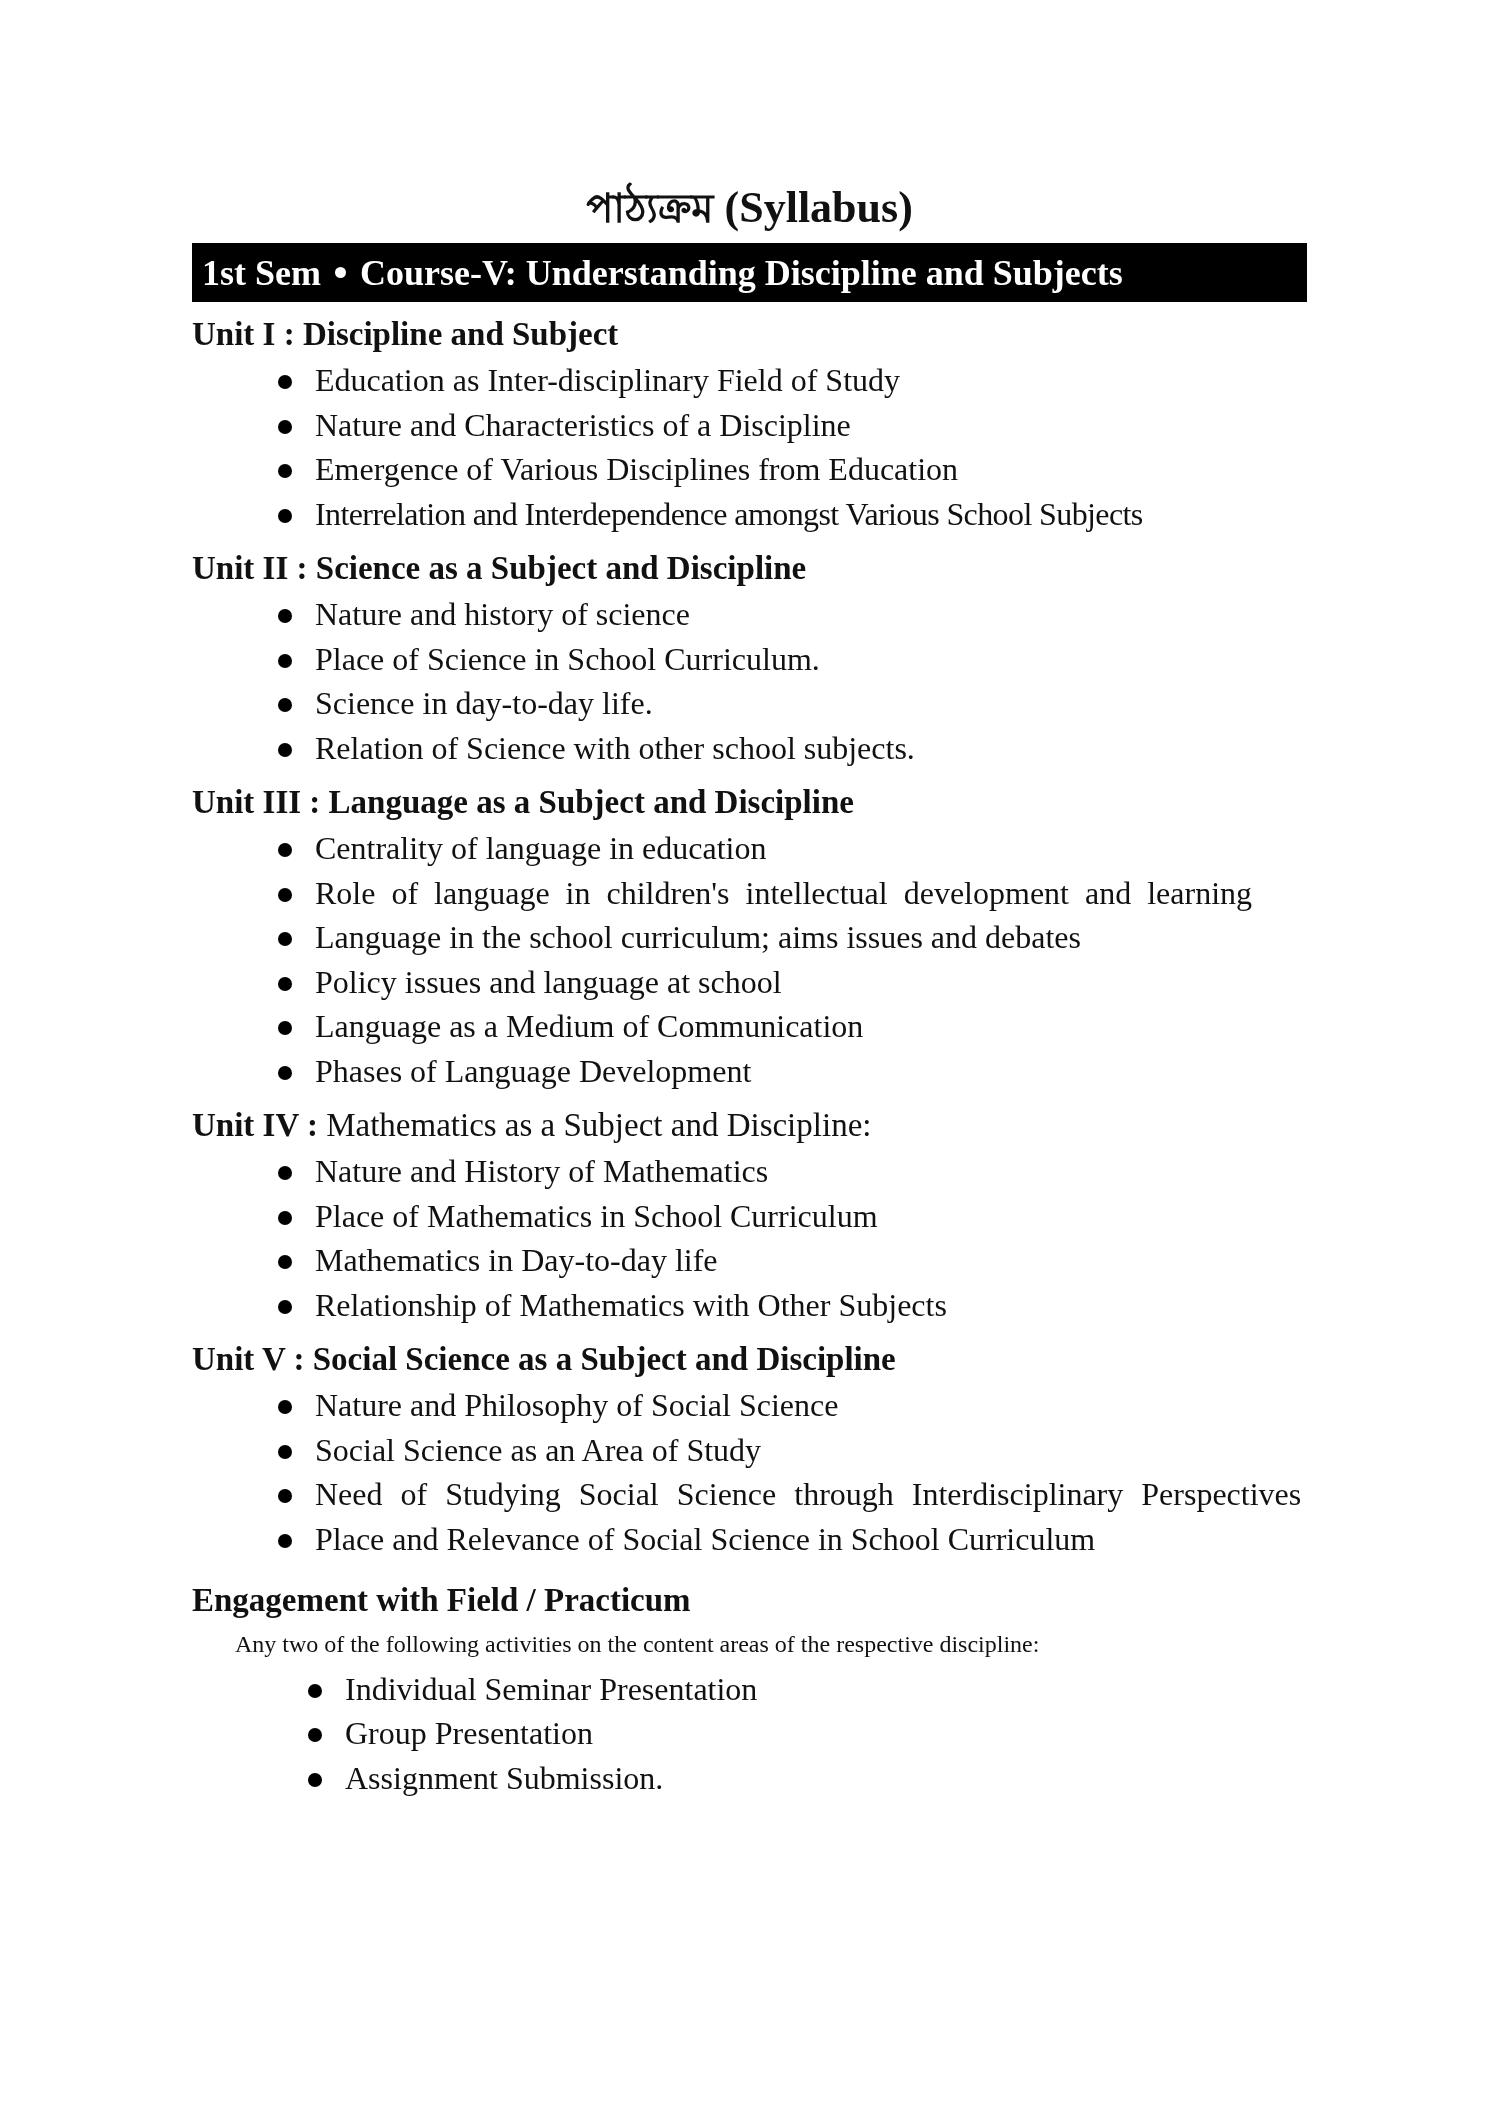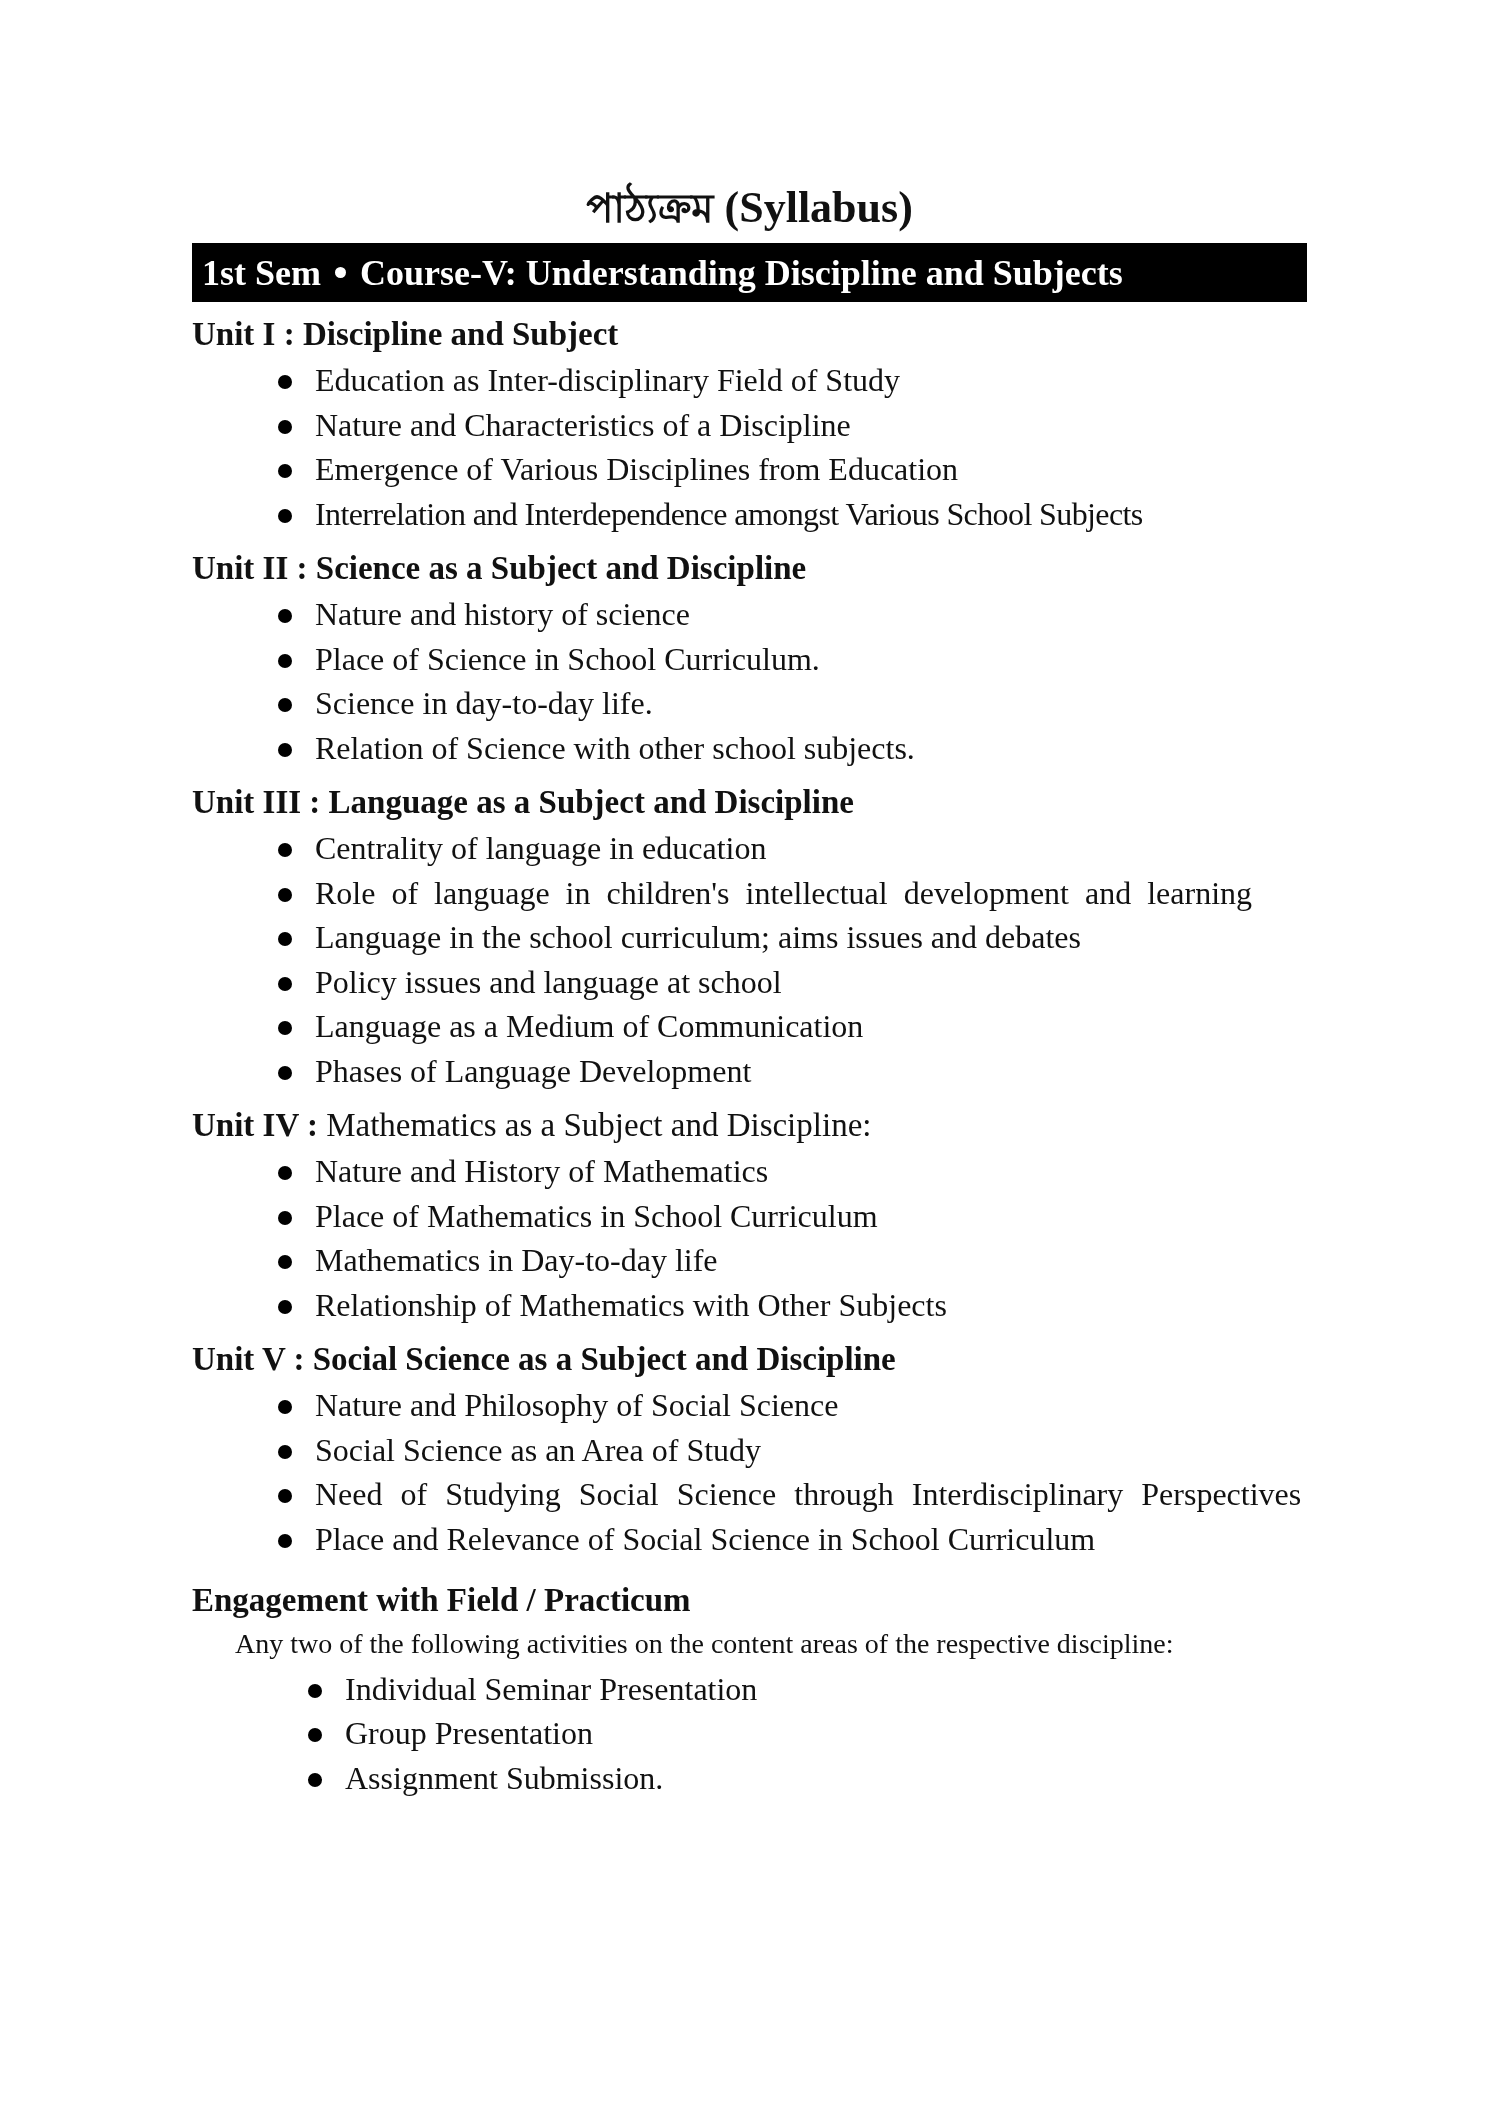--- a/index.html
+++ b/index.html
@@ -20,21 +20,21 @@
   .unit-heading { font-size: 33px; line-height: 44px; height: 46px; white-space: nowrap; }
   .unit-heading .lbl { font-weight: bold; }
   .unit-heading .ttl-bold { font-weight: bold; }
   .unit-heading .ttl-normal { font-weight: normal; }
   ul { list-style: none; margin: 0; padding: 0; }
   li { position: relative; padding-left: 123px; font-size: 32px; line-height: 44.5px;
        text-align: justify; }
   li .bullet { position: absolute; left: 86px; top: 17px; width: 14px; height: 14px;
                border-radius: 50%; background: #000; }
   .eng-heading { font-size: 33px; line-height: 44px; font-weight: bold; margin-top: 17px; }
-  .eng-intro { font-size: 28px; line-height: 44.5px; text-indent: 43px; text-align: justify; }
+  .eng-intro { font-size: 24px; line-height: 44.5px; text-indent: 43px; text-align: justify; }
   .eng-list li { padding-left: 153px; }
   .eng-list li .bullet { left: 116px; }
 </style>
 </head>
 <body>
 
 <div class="page">
 
   <div class="title">
     <span class="bn">পাঠ্যক্রম</span>

